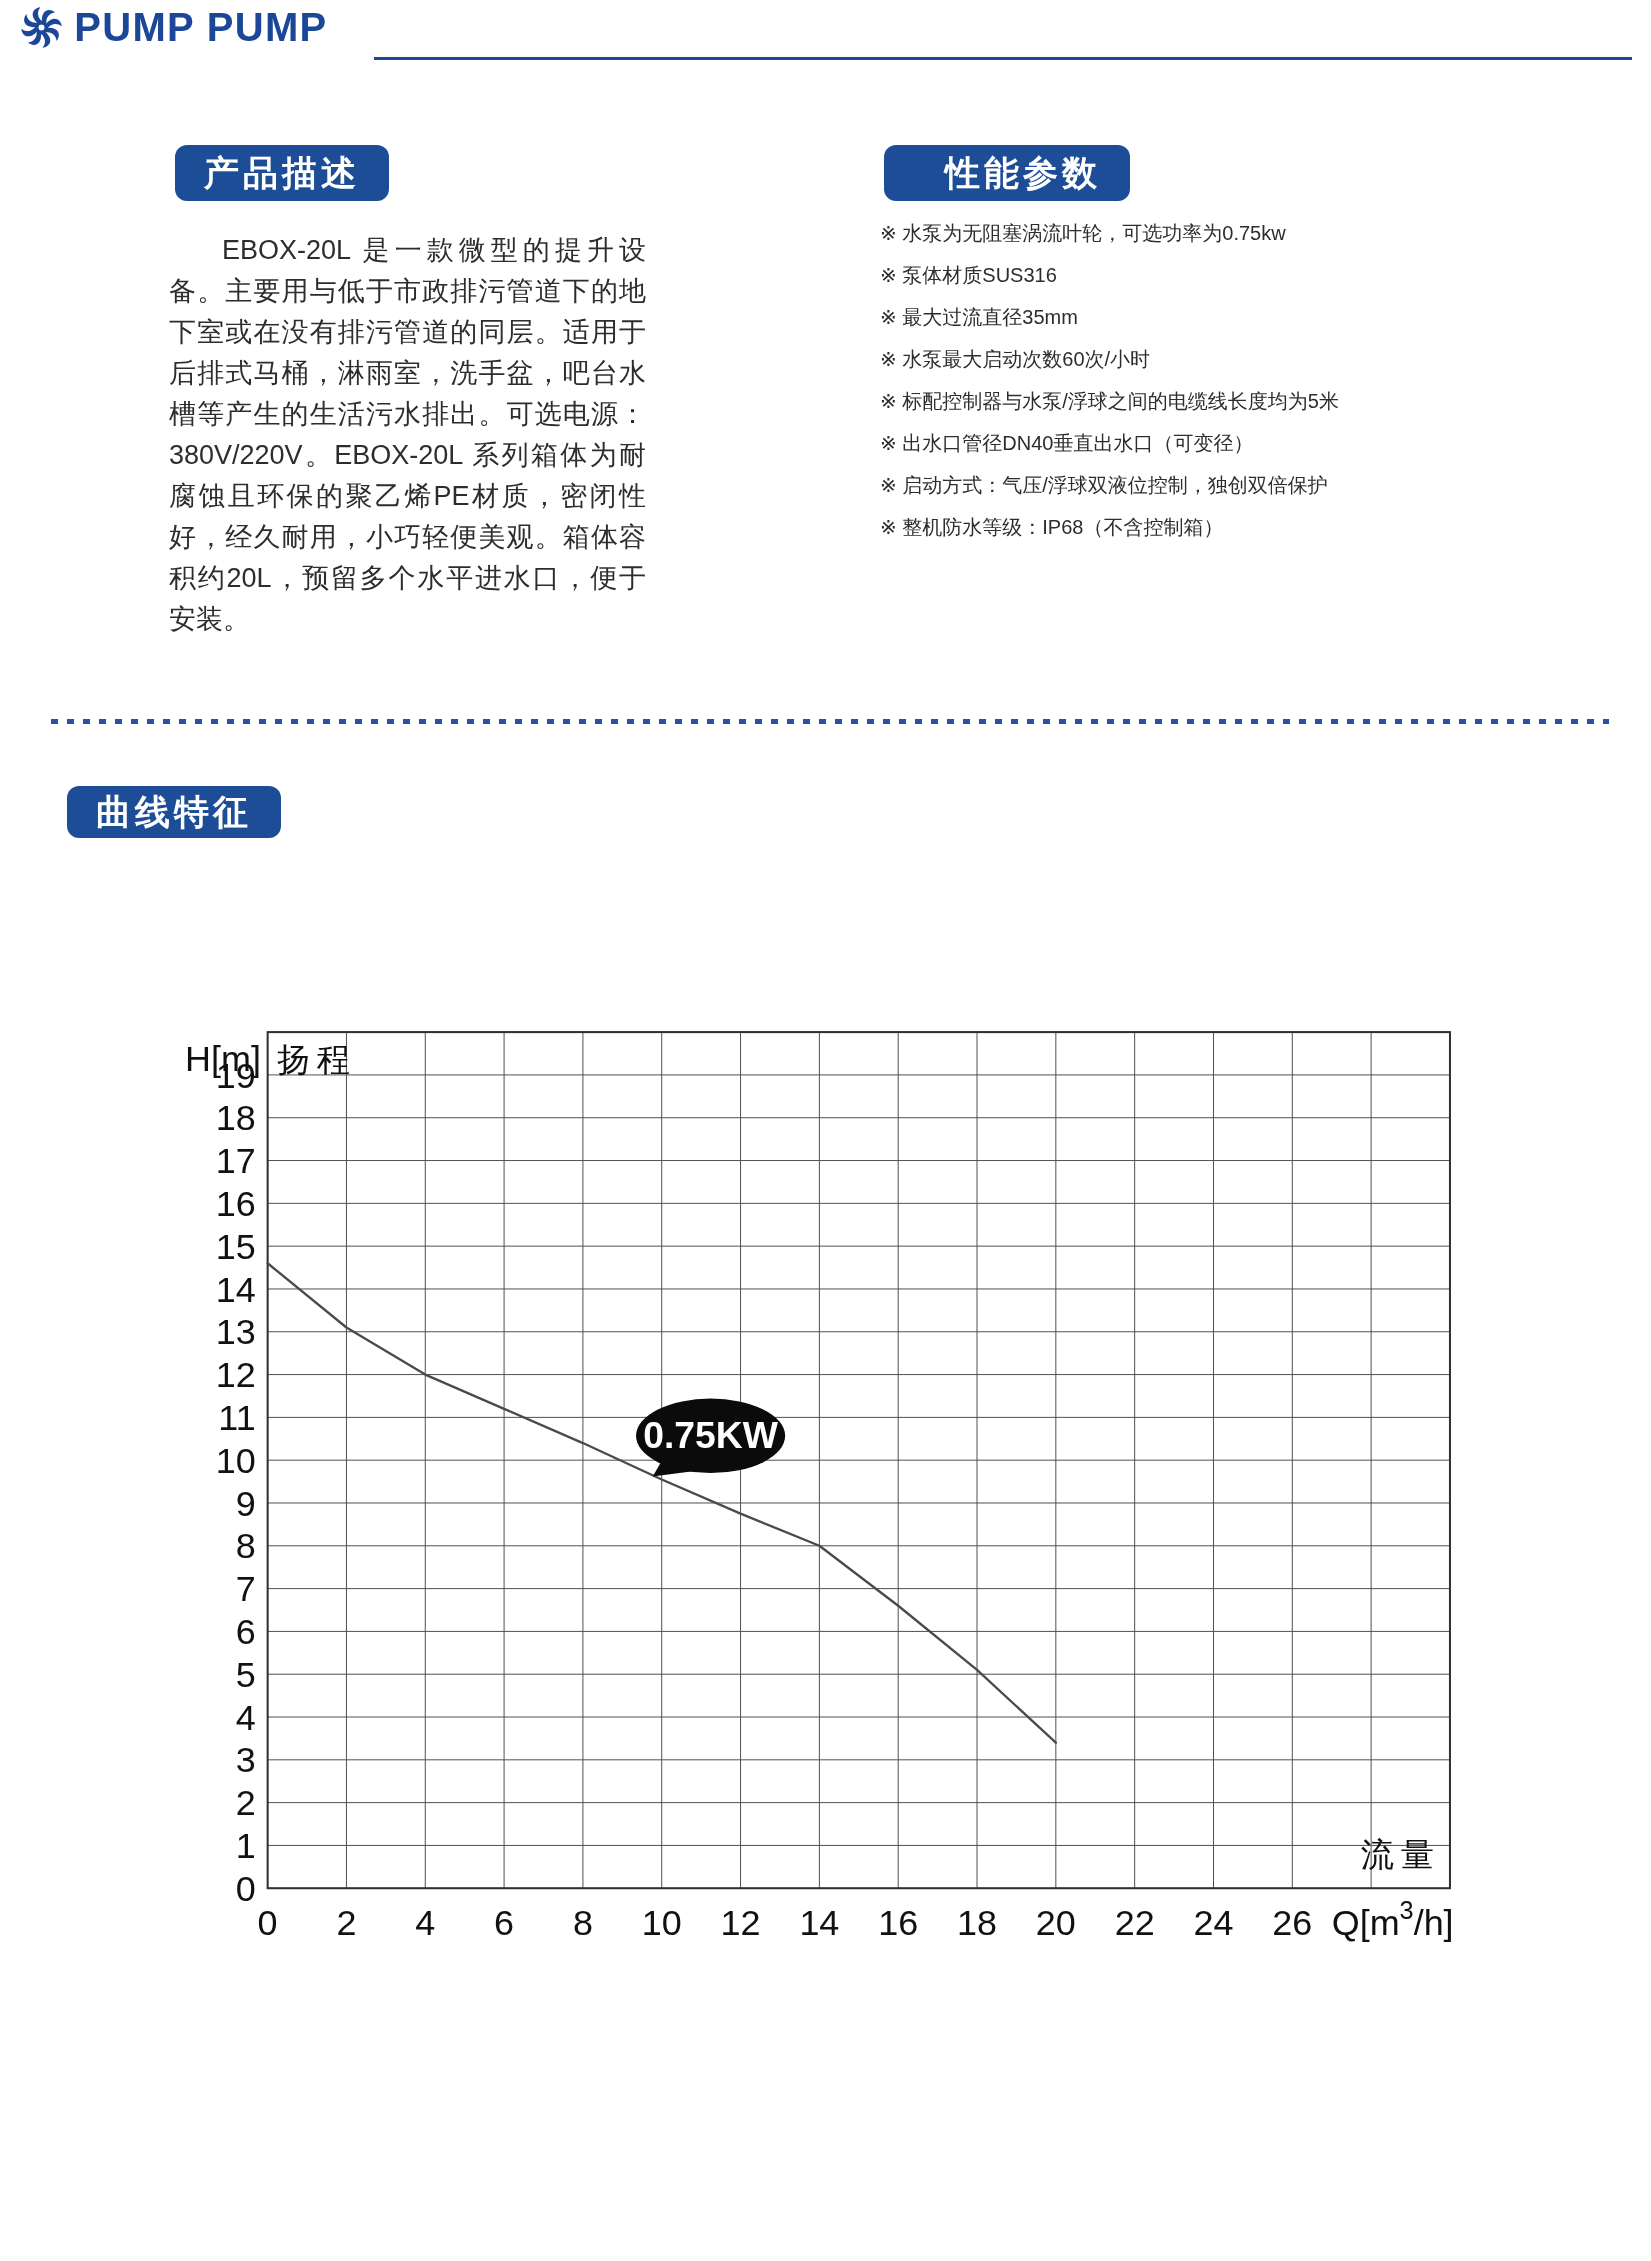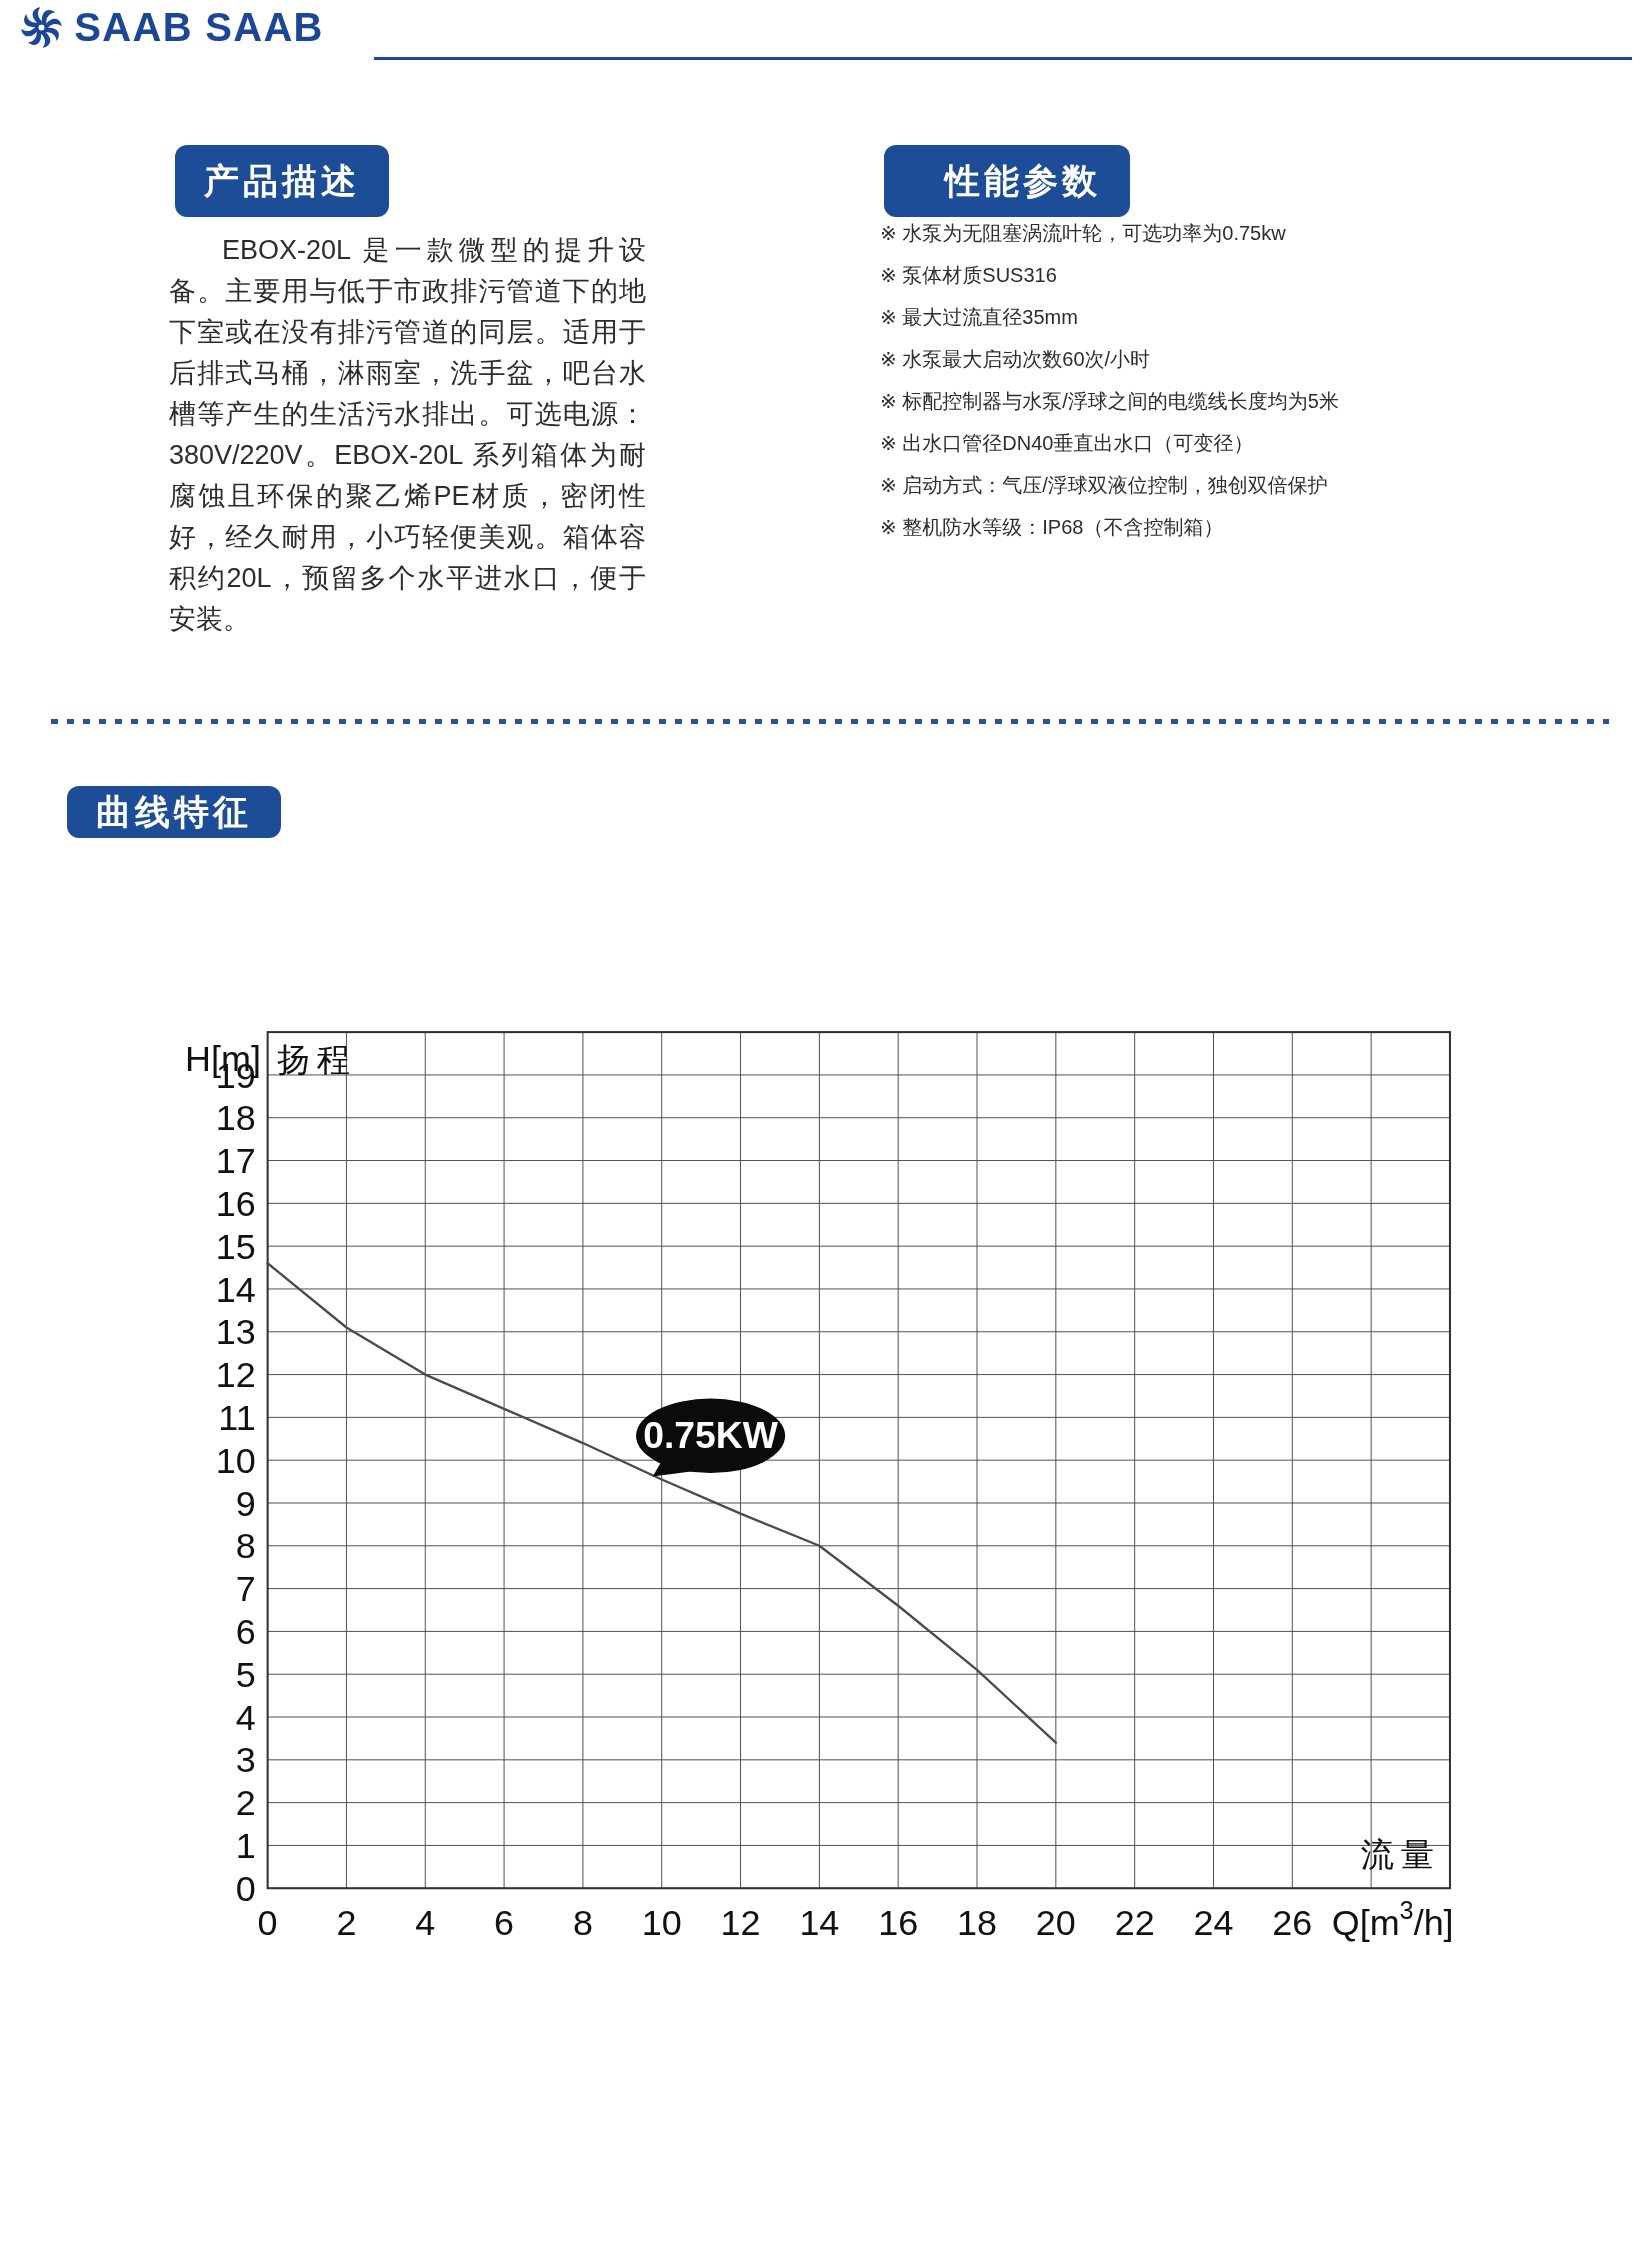--- a/index.html
+++ b/index.html
@@ -16,21 +16,21 @@
     font-size:40px;font-weight:bold;color:var(--brand-blue,#1c4697);
     letter-spacing:1.3px;white-space:nowrap;
   }
   .header-rule{
     position:absolute;left:374px;top:57px;width:1258px;height:3.3px;
     background:var(--brand-blue,#1c4697);
   }
 
   
   .badge{
-    position:absolute;width:214px;height:72px;border-radius:12px;
+    position:absolute;width:214px;height:56px;border-radius:12px;
     background:var(--badge-blue,#1d4d96);color:#ffffff;
     display:flex;align-items:center;justify-content:center;
     font-size:35px;font-weight:bold;letter-spacing:4px;
   }
   .badge-desc{left:175px;top:145px;}
   .badge-perf{left:884px;top:145px;padding-left:32px;}
   .badge-curve{left:67px;top:786px;height:52px;}
 
   
   .desc{
@@ -77,21 +77,21 @@
           <path d="M5,-3 C18,-22 34,-18 36,-2 C26,-10 14,-6 8,6 Z" transform="rotate(45)"></path>
           <path d="M5,-3 C18,-22 34,-18 36,-2 C26,-10 14,-6 8,6 Z" transform="rotate(90)"></path>
           <path d="M5,-3 C18,-22 34,-18 36,-2 C26,-10 14,-6 8,6 Z" transform="rotate(135)"></path>
           <path d="M5,-3 C18,-22 34,-18 36,-2 C26,-10 14,-6 8,6 Z" transform="rotate(180)"></path>
           <path d="M5,-3 C18,-22 34,-18 36,-2 C26,-10 14,-6 8,6 Z" transform="rotate(225)"></path>
           <path d="M5,-3 C18,-22 34,-18 36,-2 C26,-10 14,-6 8,6 Z" transform="rotate(270)"></path>
           <path d="M5,-3 C18,-22 34,-18 36,-2 C26,-10 14,-6 8,6 Z" transform="rotate(315)"></path>
           <circle r="8" fill="none" stroke="currentColor" stroke-width="5"></circle>
         </g>
       </svg>
-      <span class="brand-name">SAAB SAAB</span>
+      <span class="brand-name">PUMP PUMP</span>
     </div>
     <div class="header-rule"></div>
   </header>
 
   <div class="badge badge-desc">
     <span>产品描述</span>
   </div>
   <p class="desc">EBOX-20L 是一款微型的提升设备。主要用与低于市政排污管道下的地下室或在没有排污管道的同层。适用于后排式马桶，淋雨室，洗手盆，吧台水槽等产生的生活污水排出。可选电源：380V/220V。EBOX-20L 系列箱体为耐腐蚀且环保的聚乙烯PE材质，密闭性好，经久耐用，小巧轻便美观。箱体容积约20L，预留多个水平进水口，便于安装。</p>
 
   <div class="badge badge-perf">

